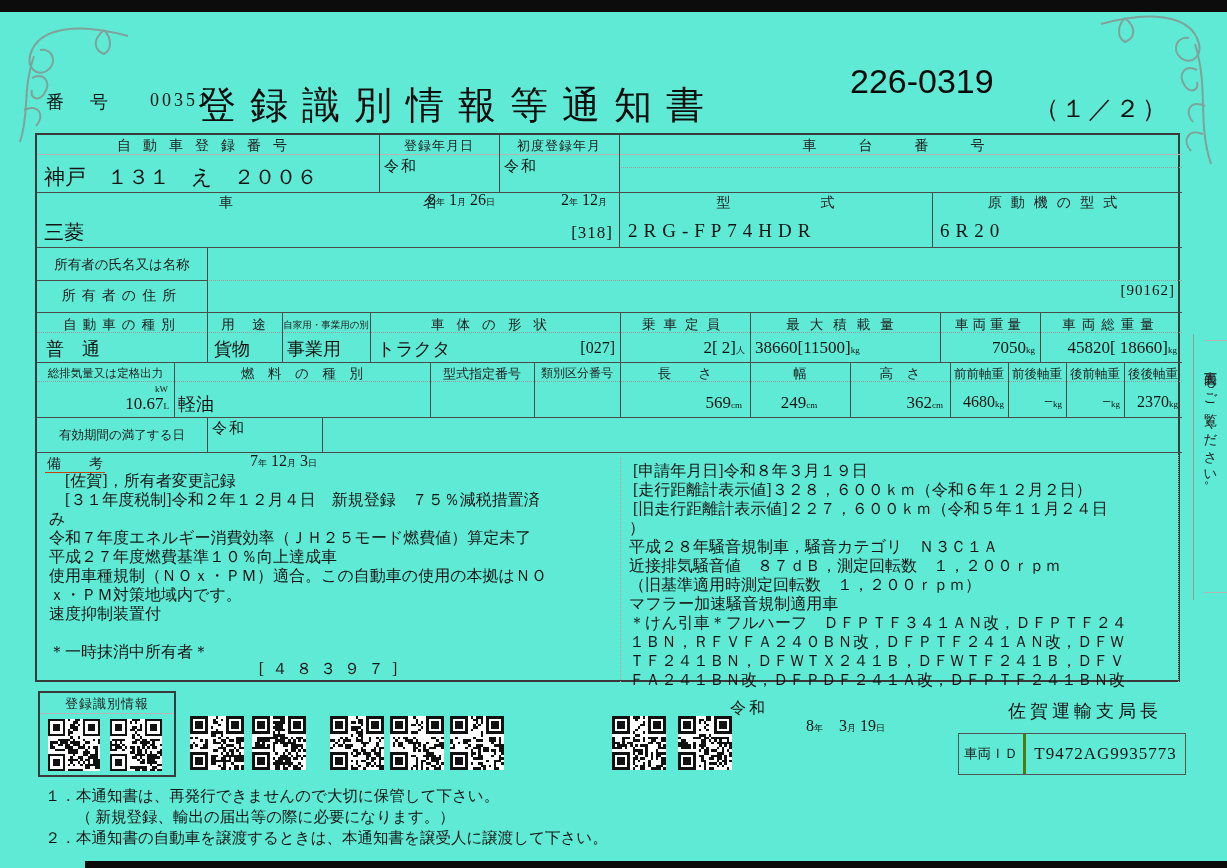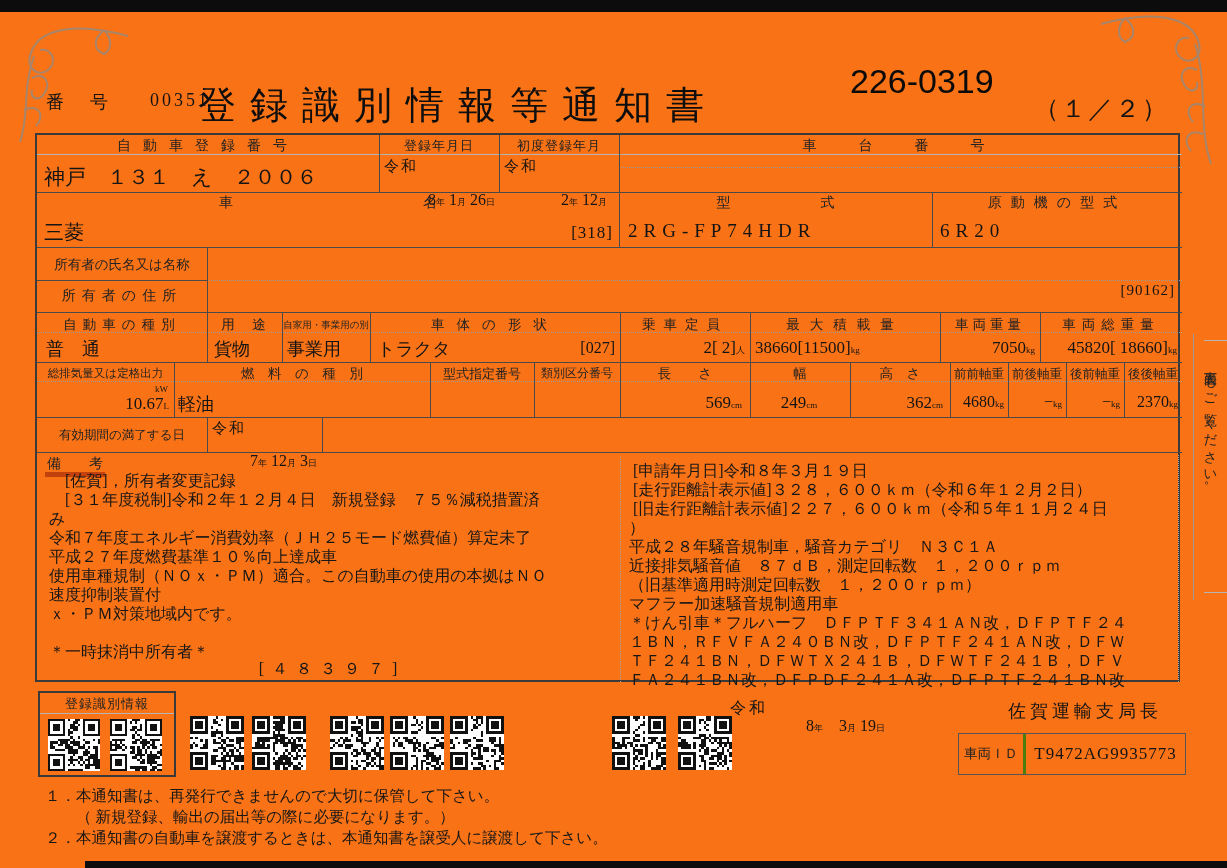--- a/index.html
+++ b/index.html
@@ -1,16 +1,16 @@
 <!DOCTYPE html>
 <html><head>
 <meta charset="utf-8">
 <style>
   html,body{margin:0;padding:0;background:#e8e8e6;}
-  .page{position:relative;width:1227px;height:868px;background:#f97316;overflow:hidden;
+  .page{position:relative;width:1227px;height:868px;background:#5eead4;overflow:hidden;
         font-family:"Liberation Serif","DejaVu Serif",serif;color:#1a1a1a;}
   .c{position:absolute;box-sizing:border-box;}
   .hdr{font-family:"Liberation Serif","DejaVu Serif",serif;color:#222;text-align:center;white-space:pre;}
   .val{font-family:"Liberation Serif","DejaVu Serif",serif;color:#141414;white-space:pre;}
   .u{font-size:9px;}
   .vln{width:0;border-left:1px solid #4a4a4a;}
   .vld{width:0;border-left:1px dotted #a8a8a8;}
   .hln{height:0;border-top:1px solid #4a4a4a;}
   .hlt{height:0;border-top:1px solid #b5b5b3;}
   .hld{height:0;border-top:1px dotted #9a9a9a;}
@@ -171,31 +171,31 @@
     <div class="c val" style="left:1031px;top:258px;width:52px;text-align:right;font-size:16px;"><span>−</span><span class="u">kg</span></div>
     <div class="c val" style="left:1089px;top:258px;width:52px;text-align:right;font-size:16px;"><span>2370</span><span class="u">kg</span></div>
 
     <div class="c hdr" style="left:2px;top:292px;width:166px;font-size:12.5px;">有効期間の満了する日</div>
     <div class="c val" style="left:175px;top:284px;font-size:15px;letter-spacing:2px;">令和</div>
     <div class="c val" style="left:176px;top:299px;width:104px;text-align:right;font-size:16px;">
       <span>7</span><span class="u">年</span> <span>12</span><span class="u">月</span> <span>3</span><span class="u">日</span>
     </div>
 
     <div class="c" style="left:8px;top:320px;font-size:14px;">
-      <span class="hdr" style="border-bottom:5px solid #c2410c;padding:0 2px 1px 2px;">備　　考</span>
+      <span class="hdr" style="border-bottom:1px solid #c2410c;padding:0 2px 1px 2px;">備　　考</span>
     </div>
     <div class="c" style="left:12px;top:336px;width:566px;">
       <div class="rline">　[佐賀]，所有者変更記録</div>
       <div class="rline">　[３１年度税制]令和２年１２月４日　新規登録　７５％減税措置済</div>
       <div class="rline">み</div>
       <div class="rline">令和７年度エネルギー消費効率（ＪＨ２５モード燃費値）算定未了</div>
       <div class="rline">平成２７年度燃費基準１０％向上達成車</div>
       <div class="rline">使用車種規制（ＮＯｘ・ＰＭ）適合。この自動車の使用の本拠はＮＯ</div>
+      <div class="rline">ｘ・ＰＭ対策地域内です。</div>
       <div class="rline">速度抑制装置付</div>
-      <div class="rline">ｘ・ＰＭ対策地域内です。</div>
       <div class="rline">&nbsp;</div>
       <div class="rline">＊一時抹消中所有者＊</div>
     </div>
     <div class="c rline" style="left:12px;top:524px;width:566px;text-align:center;letter-spacing:8px;">[４８３９７]</div>
     <div class="c" style="left:592px;top:326px;width:548px;">
       <div class="rline"> [申請年月日]令和８年３月１９日</div>
       <div class="rline"> [走行距離計表示値]３２８，６００ｋｍ（令和６年１２月２日）</div>
       <div class="rline"> [旧走行距離計表示値]２２７，６００ｋｍ（令和５年１１月２４日</div>
       <div class="rline">）</div>
       <div class="rline">平成２８年騒音規制車，騒音カテゴリ　Ｎ３Ｃ１Ａ</div>

